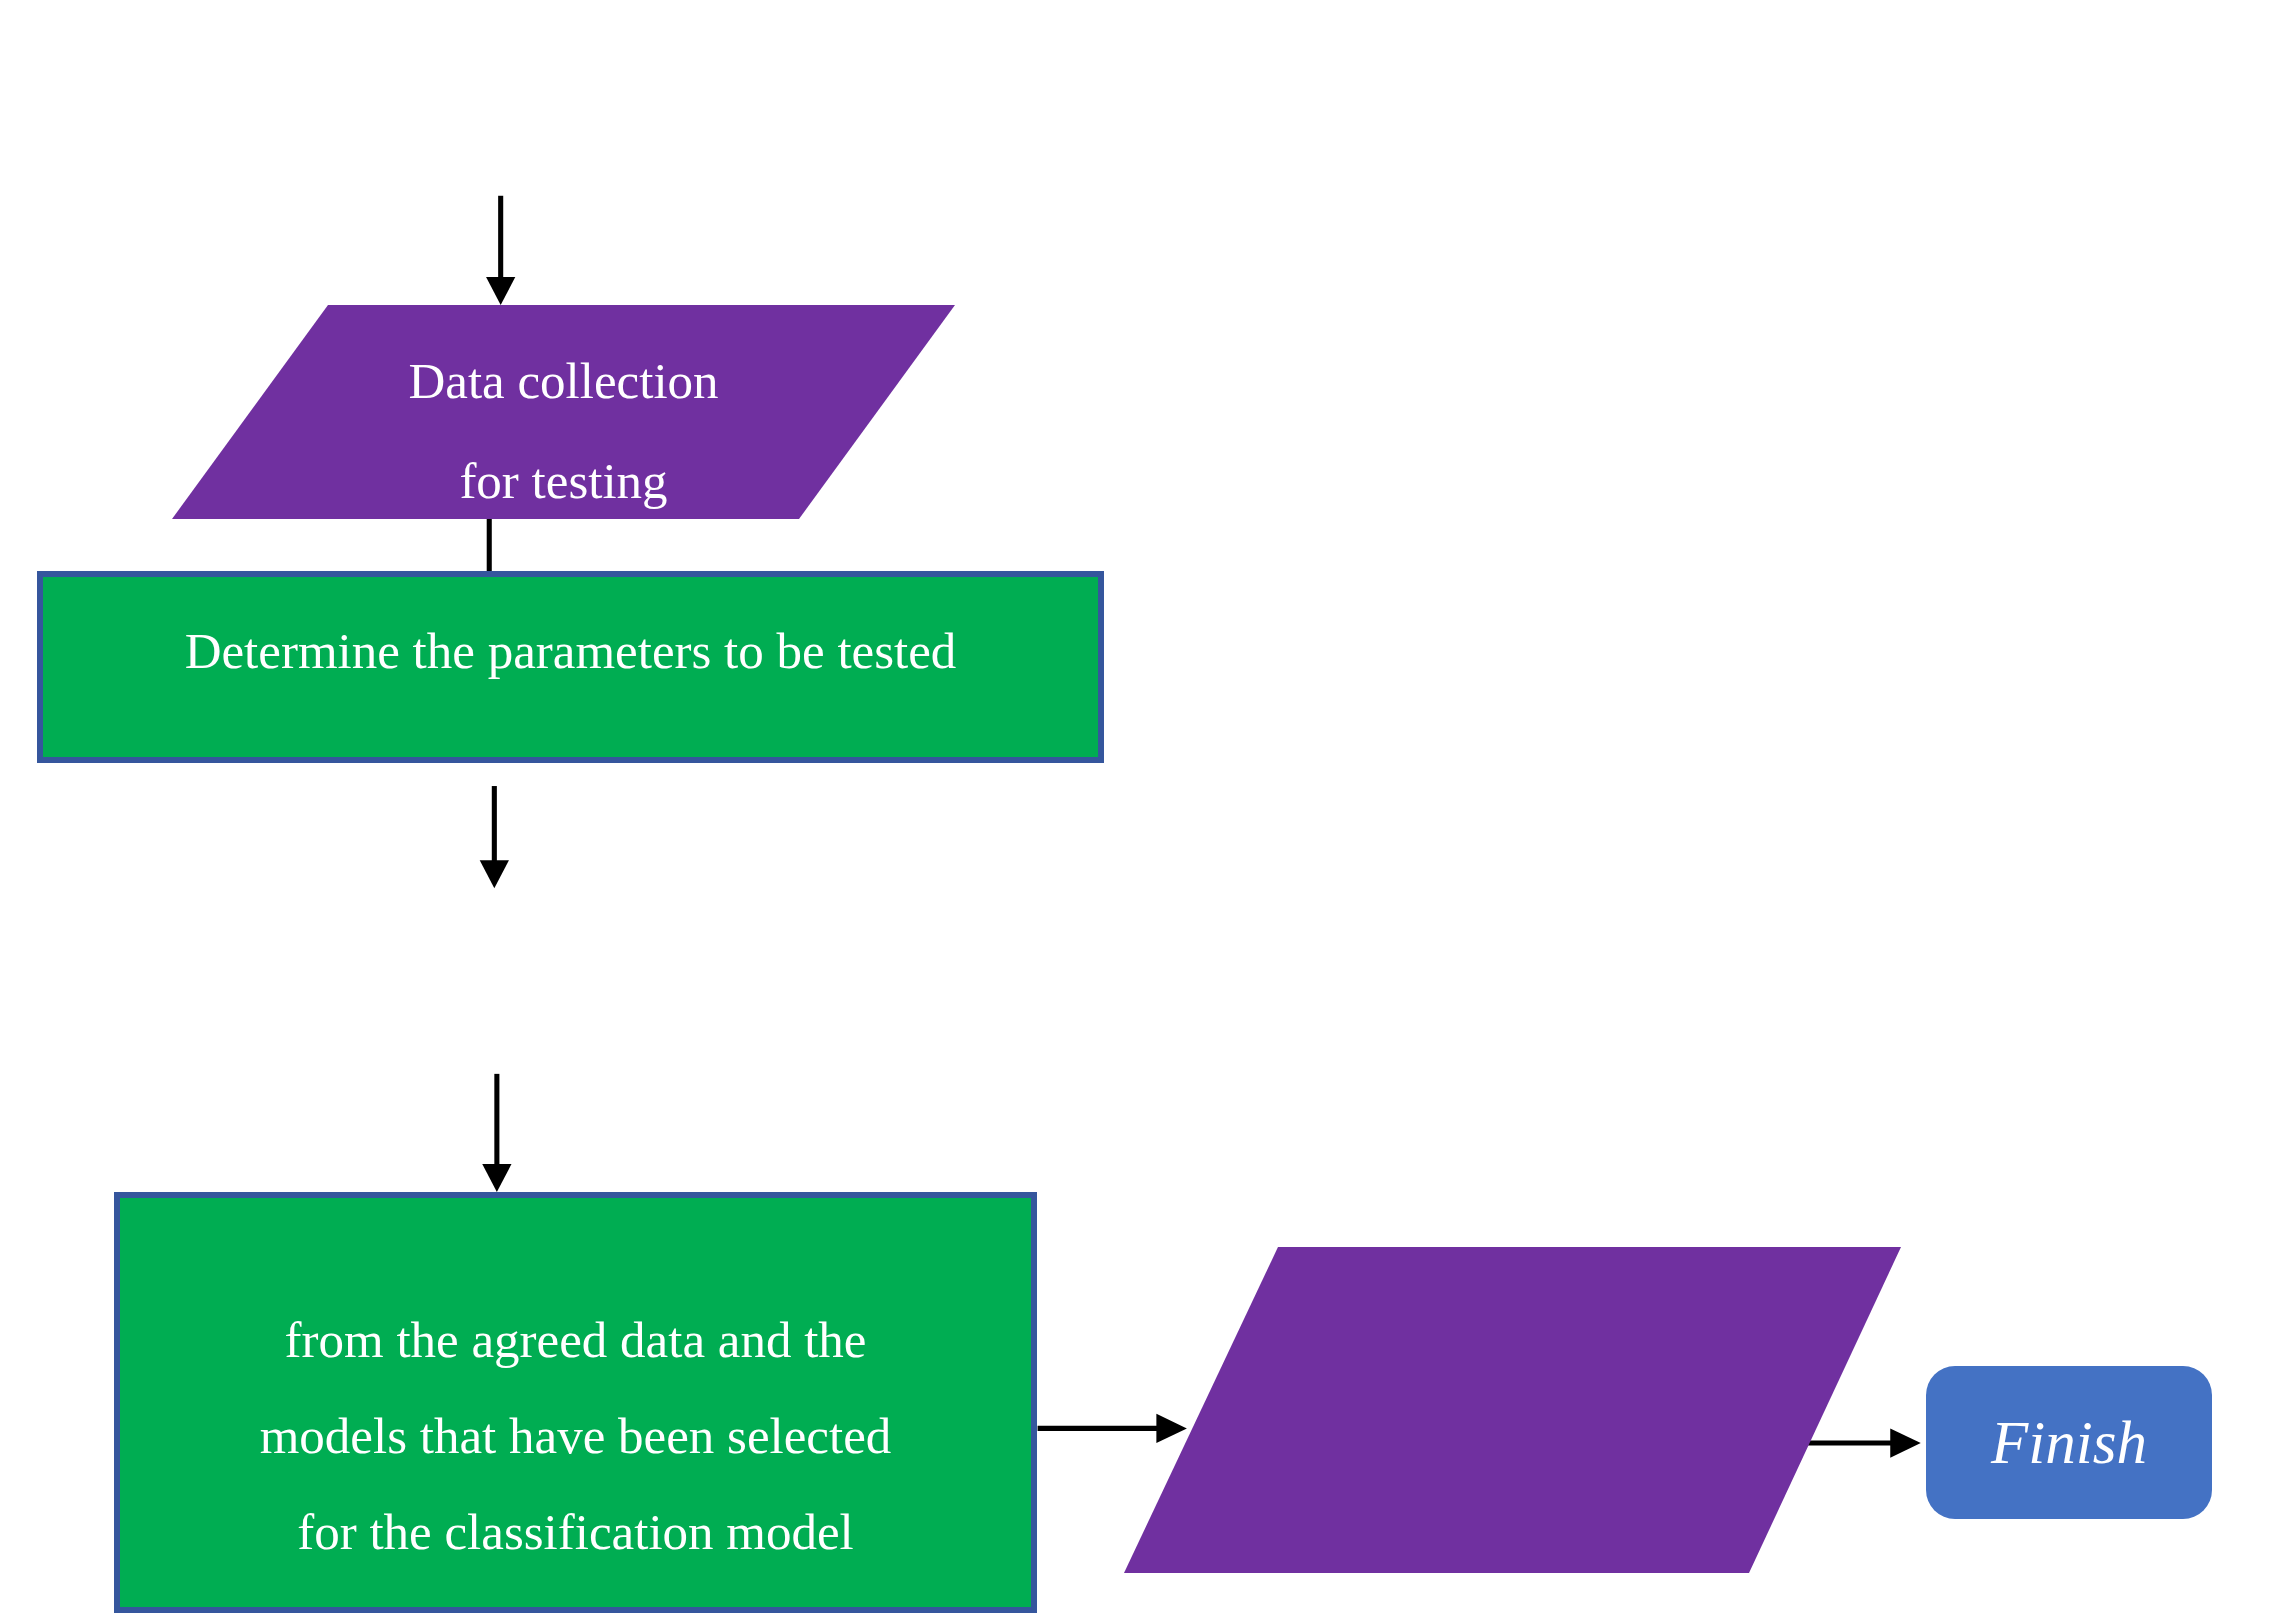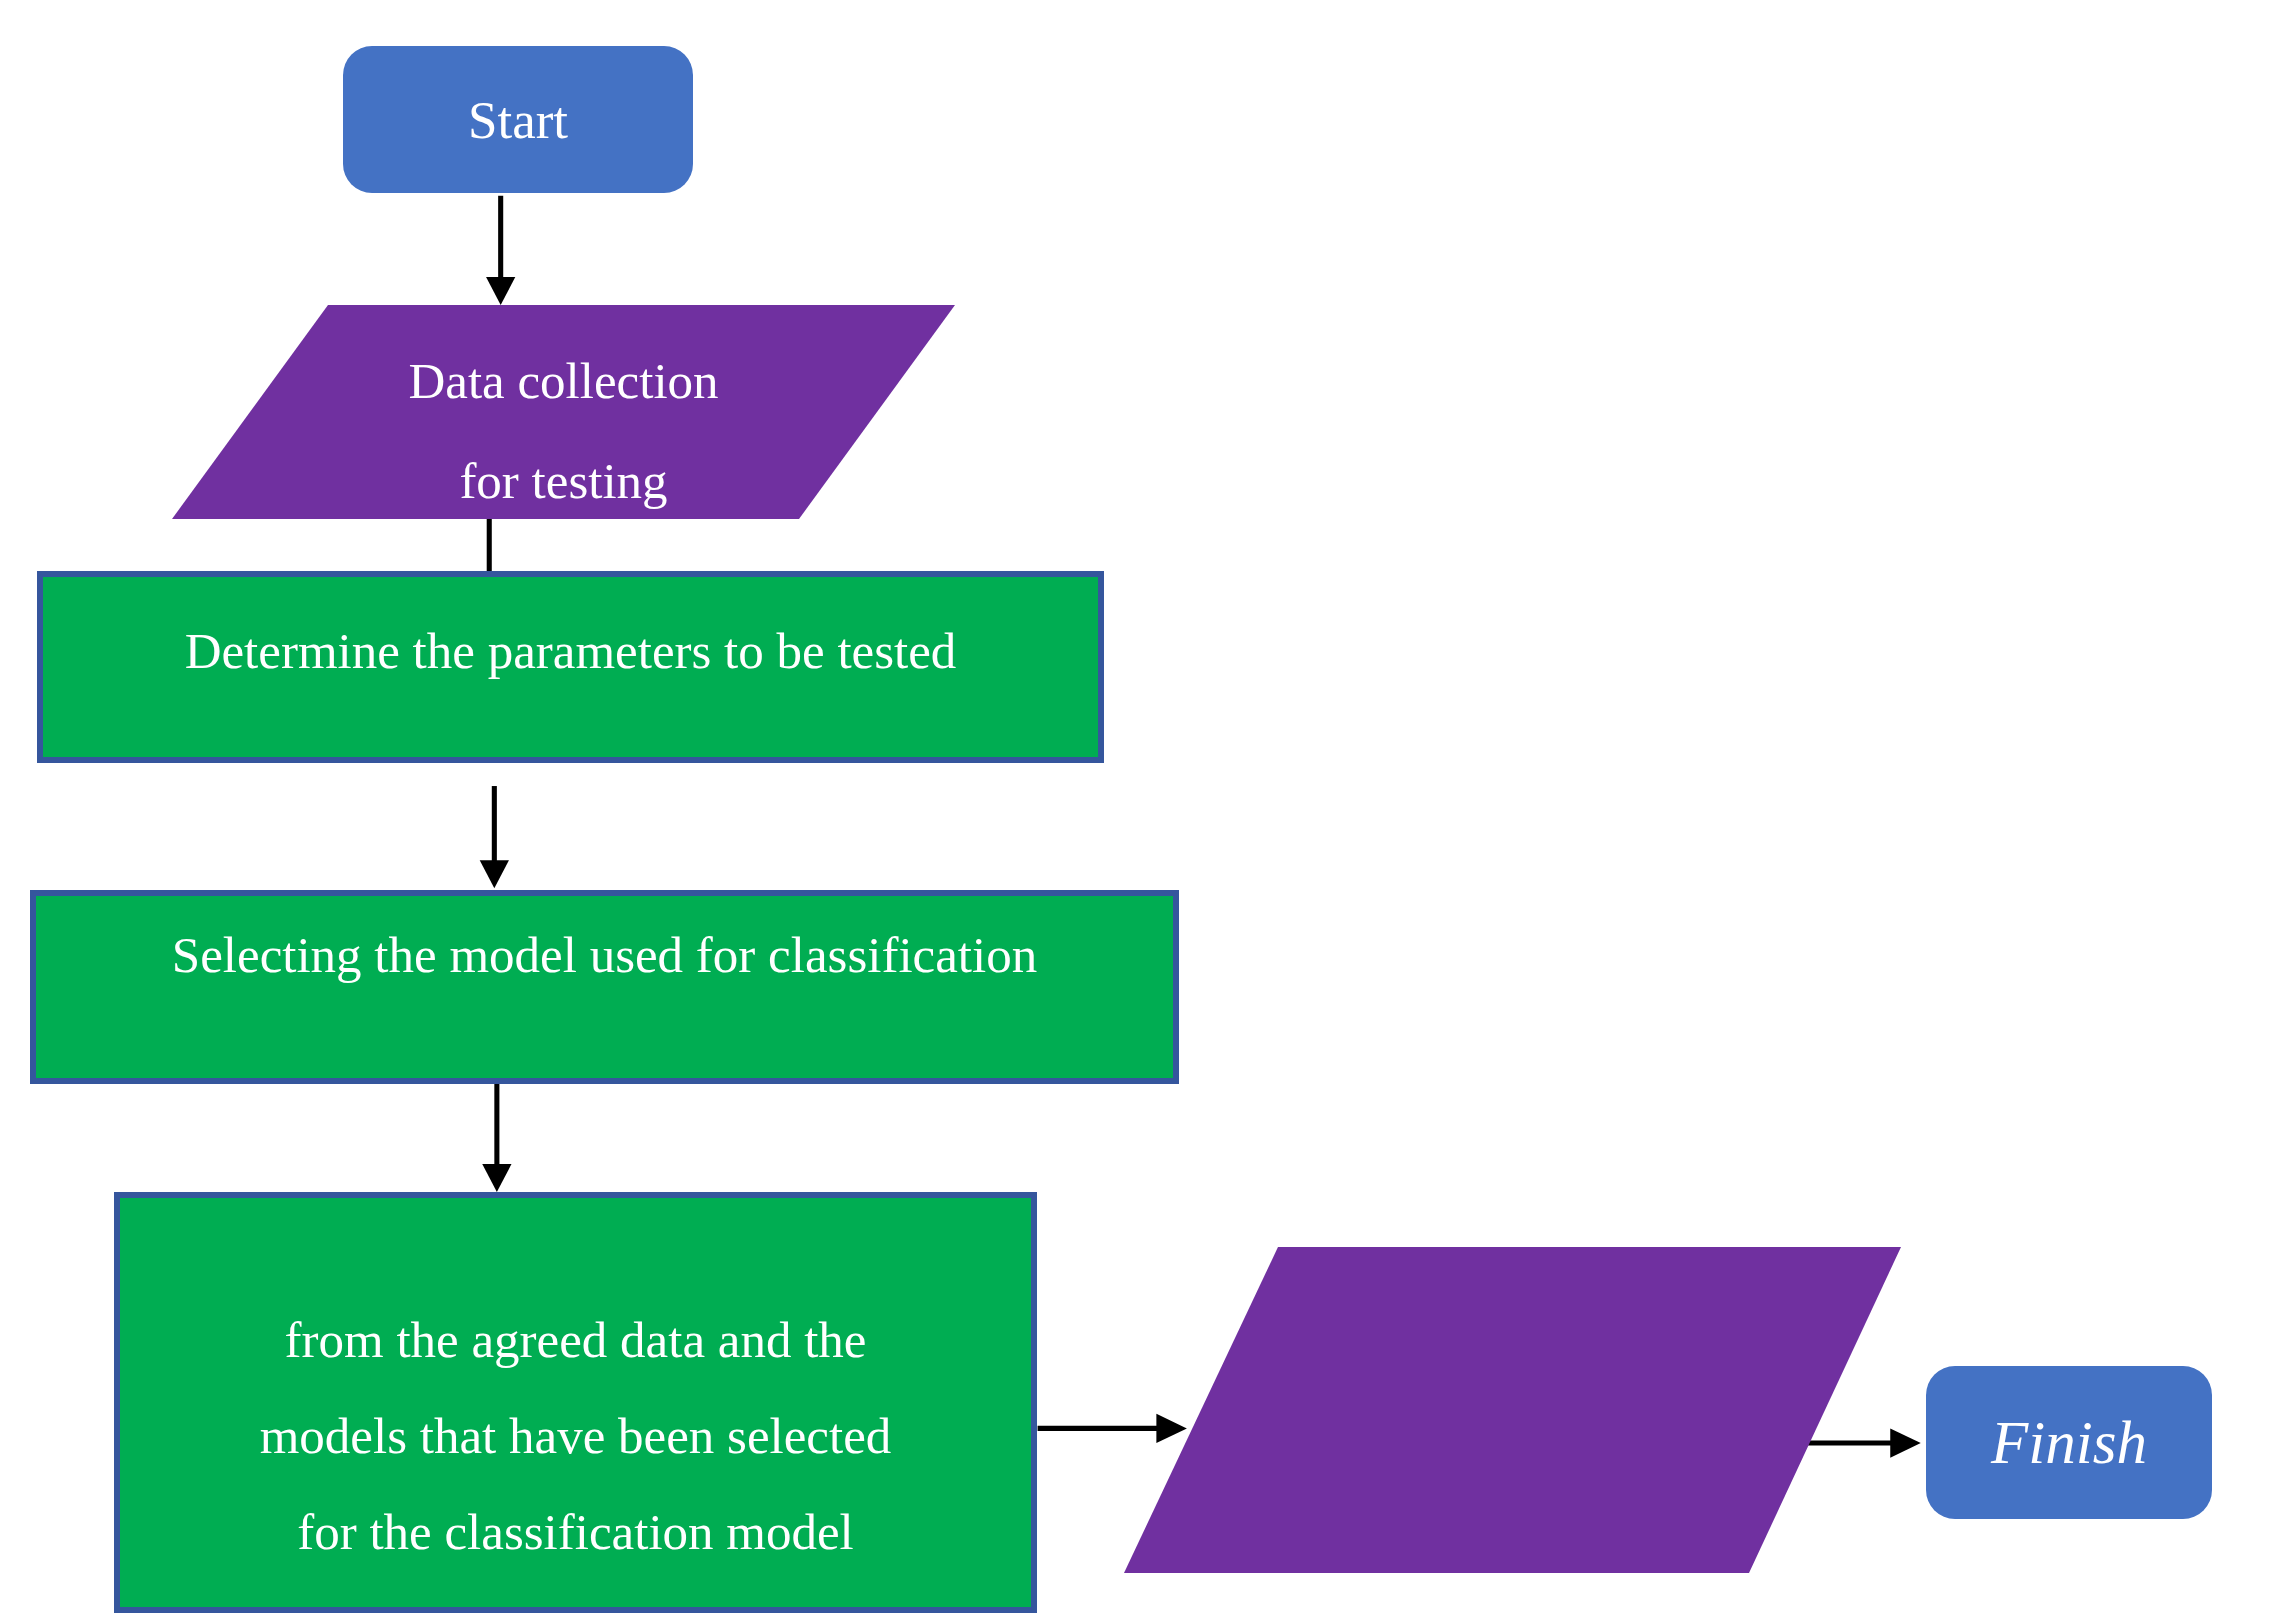--- a/index.html
+++ b/index.html
@@ -99,43 +99,35 @@
     <g>
       <line x1="1633" y1="2248" x2="1824" y2="2248"></line>
       <polygon points="1820,2225 1820,2271 1868,2248"></polygon>
     </g>
     <g>
       <line x1="2827" y1="2271" x2="2979" y2="2271"></line>
       <polygon points="2975,2248 2975,2294 3023,2271"></polygon>
     </g>
   </svg>
 
-  <div class="node terminator node-start">
-    <span>Start</span>
-  </div>
 
   <div class="node process node-determine">
     <div class="lines">
       <div class="ln">Determine the parameters to be tested</div>
     </div>
   </div>
 
   <div class="node io node-datacollection">
     <div class="shape-fill"></div>
     <div class="lines">
       <div class="ln">Data collection</div>
       <div class="ln">for testing</div>
     </div>
   </div>
 
-  <div class="node process node-select">
-    <div class="lines">
-      <div class="ln">Selecting the model used for classification</div>
-    </div>
-  </div>
 
   <div class="node process node-testing">
     <div class="lines">
       <div class="ln">from the agreed data and the</div>
       <div class="ln">models that have been selected</div>
       <div class="ln">for the classification model</div>
     </div>
   </div>
 
   <div class="node io node-printresults">

